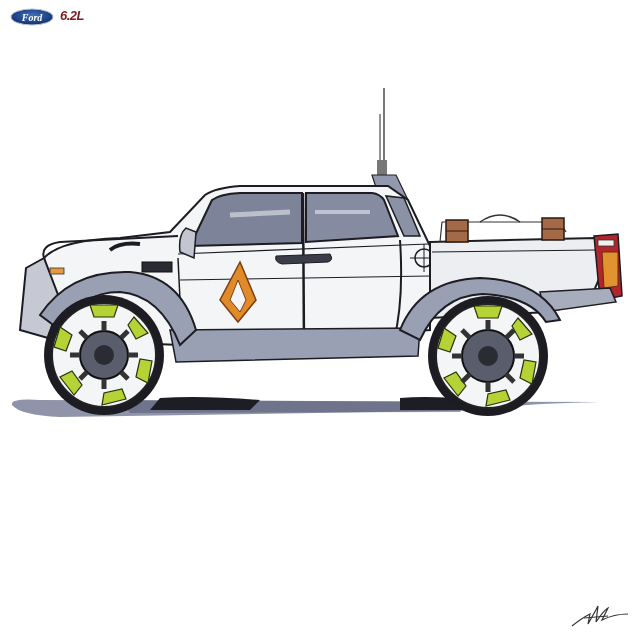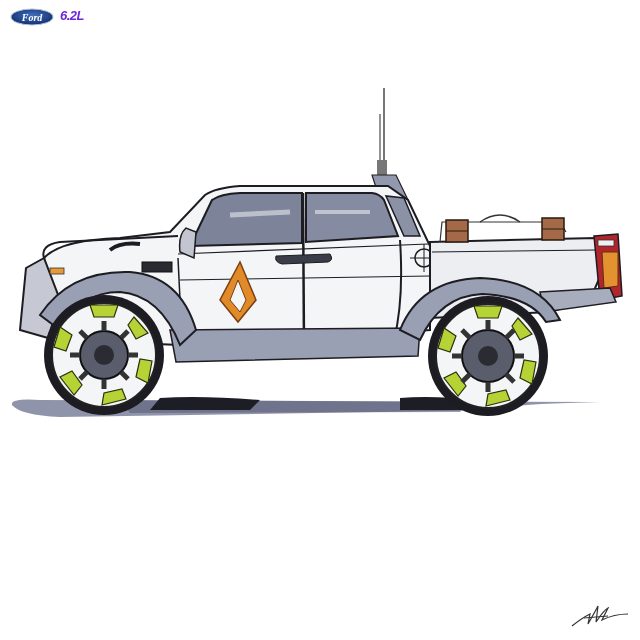--- a/index.html
+++ b/index.html
@@ -1,19 +1,19 @@
 <!DOCTYPE html>
 <html><head>
 <meta charset="utf-8">
 <style>
   html, body { margin:0; padding:0; background:#ffffff; }
   body { width:640px; height:640px; position:relative; overflow:hidden; font-family:"Liberation Sans", sans-serif; }
   .canvas { position:absolute; left:0; top:0; width:640px; height:640px; }
   .ford-logo { position:absolute; left:10px; top:8px; width:44px; height:18px; }
-  .badge-text { position:absolute; left:60px; top:8px; font-family:"Liberation Sans", sans-serif; font-weight:bold; font-style:italic; font-size:13px; color:#6d28d9; letter-spacing:-0.5px; }
+  .badge-text { position:absolute; left:60px; top:8px; font-family:"Liberation Sans", sans-serif; font-weight:bold; font-style:italic; font-size:13px; color:#7f1d1d; letter-spacing:-0.5px; }
   .signature { position:absolute; left:568px; top:600px; width:64px; height:30px; }
   .sr { position:absolute; width:1px; height:1px; overflow:hidden; clip:rect(0 0 0 0); }
 </style>
 </head>
 <body>
 
 <div class="canvas">
 
   <svg class="ford-logo" viewBox="0 0 44 18">
     <defs>

